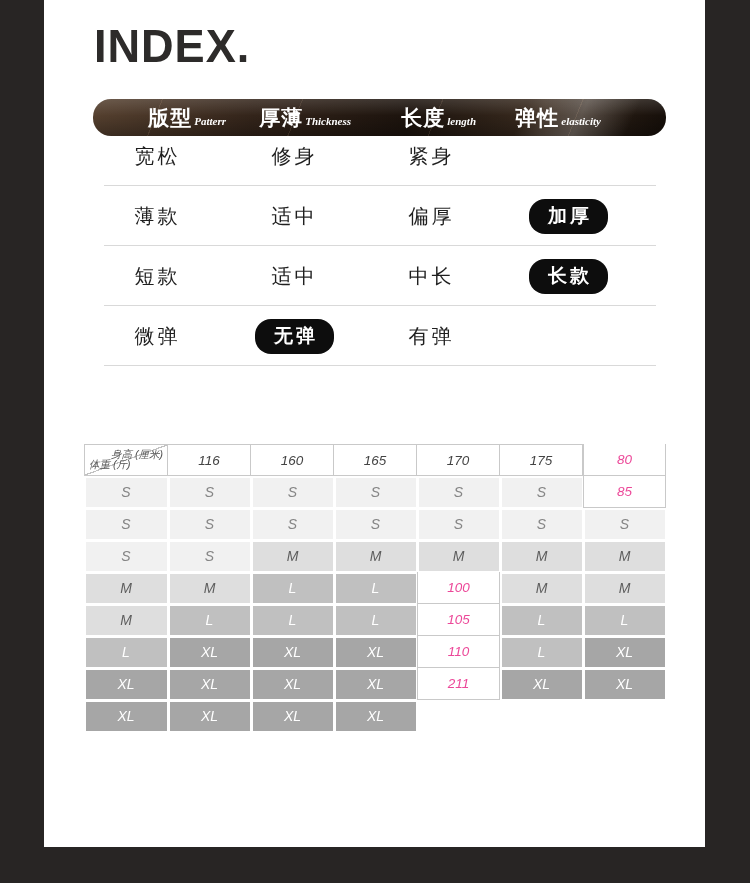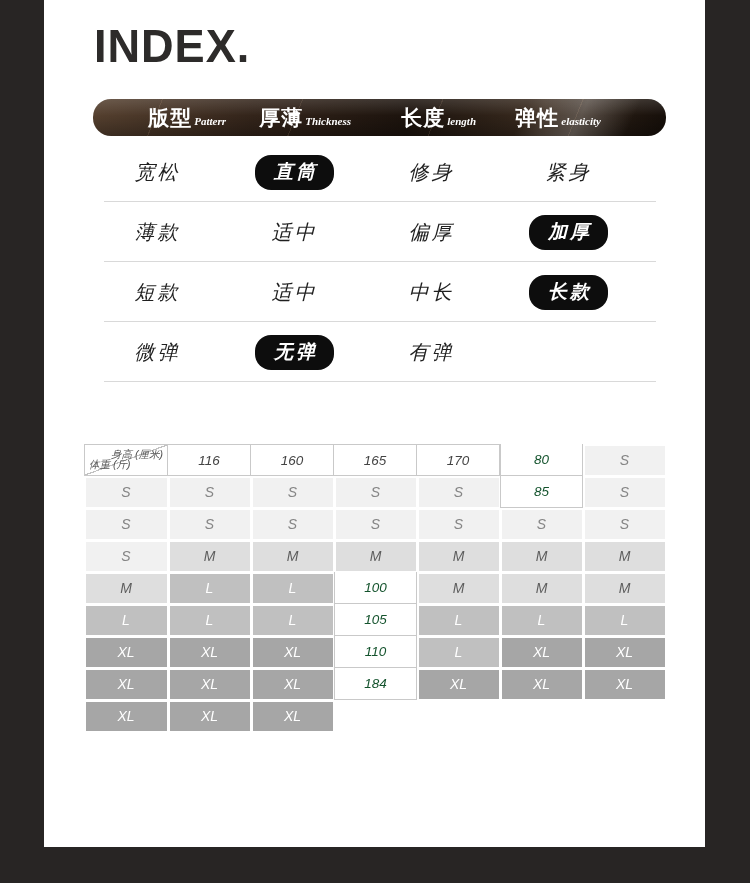--- a/index.html
+++ b/index.html
@@ -30,21 +30,21 @@
   }
   .attr-bar::after{
     content:"";position:absolute;inset:0;pointer-events:none;
     background:repeating-linear-gradient(112deg, transparent 0 64px, rgba(255,210,170,0.10) 64px 65px, transparent 65px 130px);
   }
   .bar-cat{display:flex;justify-content:flex-end;align-items:baseline;color:#fff;position:relative;z-index:1;}
   .bar-zh{font-size:21px;font-weight:bold;letter-spacing:1px;}
   .bar-en{font-family:"Liberation Serif","DejaVu Serif",serif;font-style:italic;font-weight:bold;font-size:11px;margin-left:2px;}
 
   
-  .attr-rows{position:absolute;left:45px;top:142px;width:548px;font-style:italic;}
+  .attr-rows{position:absolute;left:45px;top:126px;width:548px;}
   .attr-row{position:relative;height:60px;display:grid;grid-template-columns:repeat(4,137px);align-items:center;}
   .attr-row::after{content:"";position:absolute;left:15px;right:-19px;bottom:0;height:1px;background:#d9d9d9;}
   .attr-opt{display:flex;justify-content:center;align-items:center;}
   .opt-text{font-size:20px;color:#1f1f1f;letter-spacing:3px;}
   .opt-pill{
     font-size:19px;font-weight:bold;color:#fff;letter-spacing:3px;
     background:#0d0d0d;border-radius:16px;padding:4px 16px 5px 19px;
   }
 
   
@@ -62,21 +62,21 @@
   .corner-top{position:absolute;top:3px;right:4px;font-size:10.5px;color:#555;}
   .corner-bottom{position:absolute;bottom:3px;left:4px;font-size:10.5px;color:#555;}
   .t-head{
     border-top:1px solid #c9c9c9;border-bottom:1px solid #c9c9c9;border-right:1px solid #c9c9c9;
     box-sizing:border-box;display:flex;align-items:center;justify-content:center;
     color:#444;font-size:13.5px;
   }
   .t-weight{
     border-left:1px solid #c9c9c9;border-right:1px solid #c9c9c9;border-bottom:1px solid #c9c9c9;
     box-sizing:border-box;display:flex;align-items:center;justify-content:center;
-    color:#14532d;font-size:13.5px;
+    color:#ec4899;font-size:13.5px;
   }
   .t-size{padding:1.5px;box-sizing:border-box;background:#fff;}
   .t-fill{width:100%;height:100%;display:flex;align-items:center;justify-content:center;font-size:14px;}
 </style>
 </head>
 <body>
 
 <div class="card">
   <div class="index-title">INDEX.</div>
   <div class="attr-bar">
@@ -96,23 +96,20 @@
         <span class="bar-zh">弹性</span>
         <span class="bar-en">elasticity</span>
       </div>
     </div>
   <div class="attr-rows">
       <div class="attr-row">
         <div class="attr-opt">
           <span class="opt-text">宽松</span>
         </div>
         <div class="attr-opt">
-          <span class="opt-pill">直筒</span>
-        </div>
-        <div class="attr-opt">
           <span class="opt-text">修身</span>
         </div>
         <div class="attr-opt">
           <span class="opt-text">紧身</span>
         </div>
       </div>
       <div class="attr-row">
         <div class="attr-opt">
           <span class="opt-text">薄款</span>
         </div>
@@ -155,20 +152,21 @@
     </div>
   <div class="size-table">
       <div class="t-corner">
         <span class="corner-top">身高 (厘米)</span>
         <span class="corner-bottom">体重 (斤)</span>
       </div>
       <div class="t-head">116</div>
       <div class="t-head">160</div>
       <div class="t-head">165</div>
       <div class="t-head">170</div>
+      <div class="t-head">175</div>
       <div class="t-weight">80</div>
       <div class="t-size">
         <div class="t-fill" style="background: rgb(241, 241, 241); color: rgb(133, 133, 133);">S</div>
       </div>
       <div class="t-size">
         <div class="t-fill" style="background: rgb(241, 241, 241); color: rgb(133, 133, 133);">S</div>
       </div>
       <div class="t-size">
         <div class="t-fill" style="background: rgb(241, 241, 241); color: rgb(133, 133, 133);">S</div>
       </div>
@@ -286,21 +284,21 @@
       </div>
       <div class="t-size">
         <div class="t-fill" style="background: rgb(166, 166, 166); color: rgb(255, 255, 255);">XL</div>
       </div>
       <div class="t-size">
         <div class="t-fill" style="background: rgb(166, 166, 166); color: rgb(255, 255, 255);">XL</div>
       </div>
       <div class="t-size">
         <div class="t-fill" style="background: rgb(166, 166, 166); color: rgb(255, 255, 255);">XL</div>
       </div>
-      <div class="t-weight">184</div>
+      <div class="t-weight">211</div>
       <div class="t-size">
         <div class="t-fill" style="background: rgb(166, 166, 166); color: rgb(255, 255, 255);">XL</div>
       </div>
       <div class="t-size">
         <div class="t-fill" style="background: rgb(166, 166, 166); color: rgb(255, 255, 255);">XL</div>
       </div>
       <div class="t-size">
         <div class="t-fill" style="background: rgb(166, 166, 166); color: rgb(255, 255, 255);">XL</div>
       </div>
       <div class="t-size">

